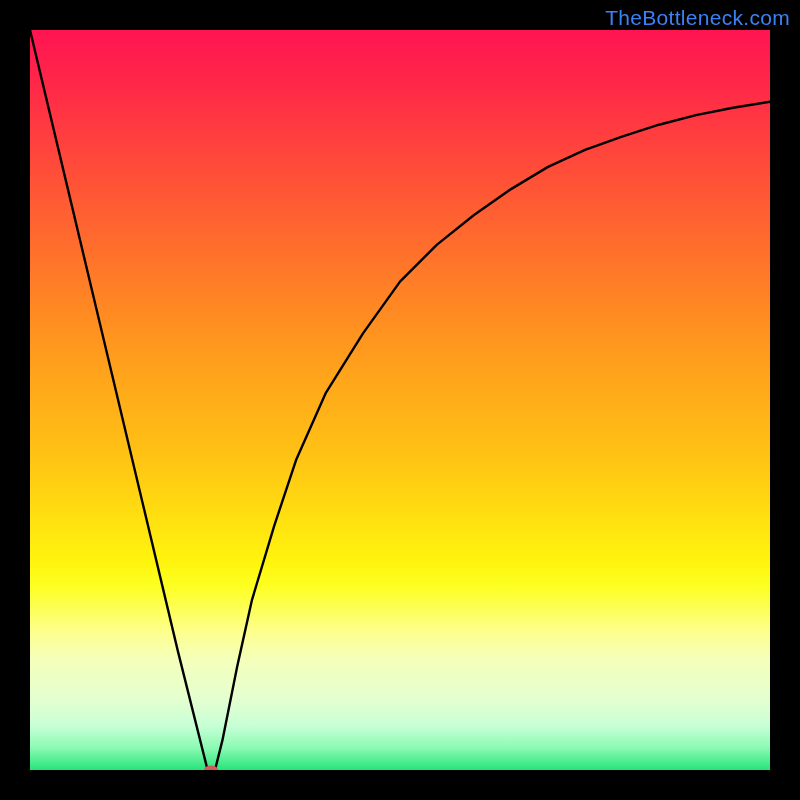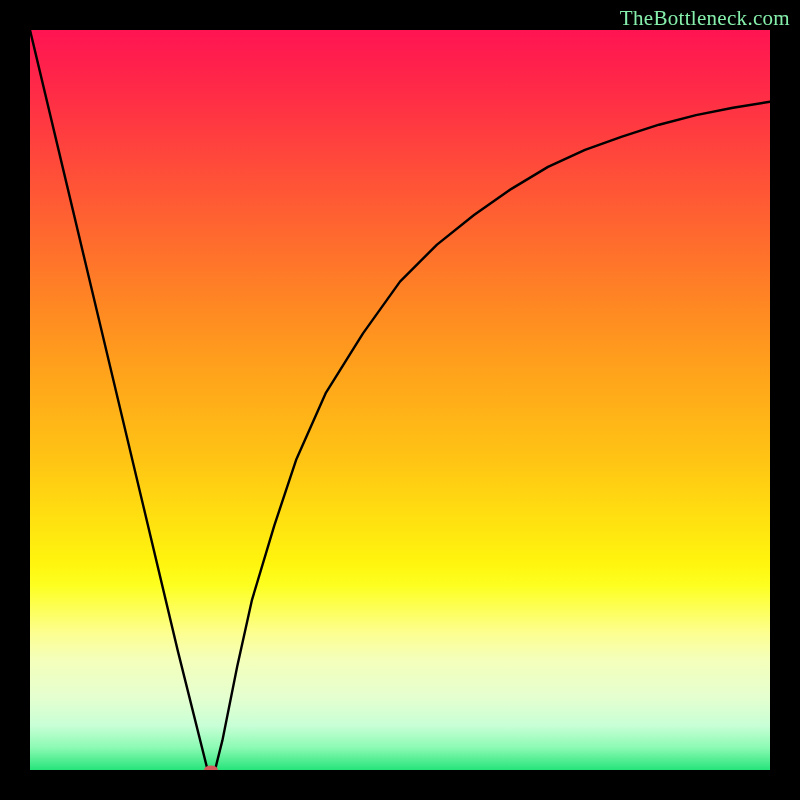--- a/index.html
+++ b/index.html
@@ -48,26 +48,25 @@
     position: absolute;
     left: 0;
     top: 0;
     width: 740px;
     height: 740px;
   }
   .watermark {
     position: absolute;
     top: 6px;
     right: 10px;
-    color: #86efac;
+    color: #3b82f6;
     font-size: 21px;
     font-weight: 400;
     letter-spacing: 0.3px;
     user-select: none;
-    font-family: Liberation Serif, serif;
   }
   .marker {
     position: absolute;
     width: 14px;
     height: 9px;
     background: #d35a5a;
     border-radius: 50%;
     transform: translate(-50%, -50%);
   }
 </style>

